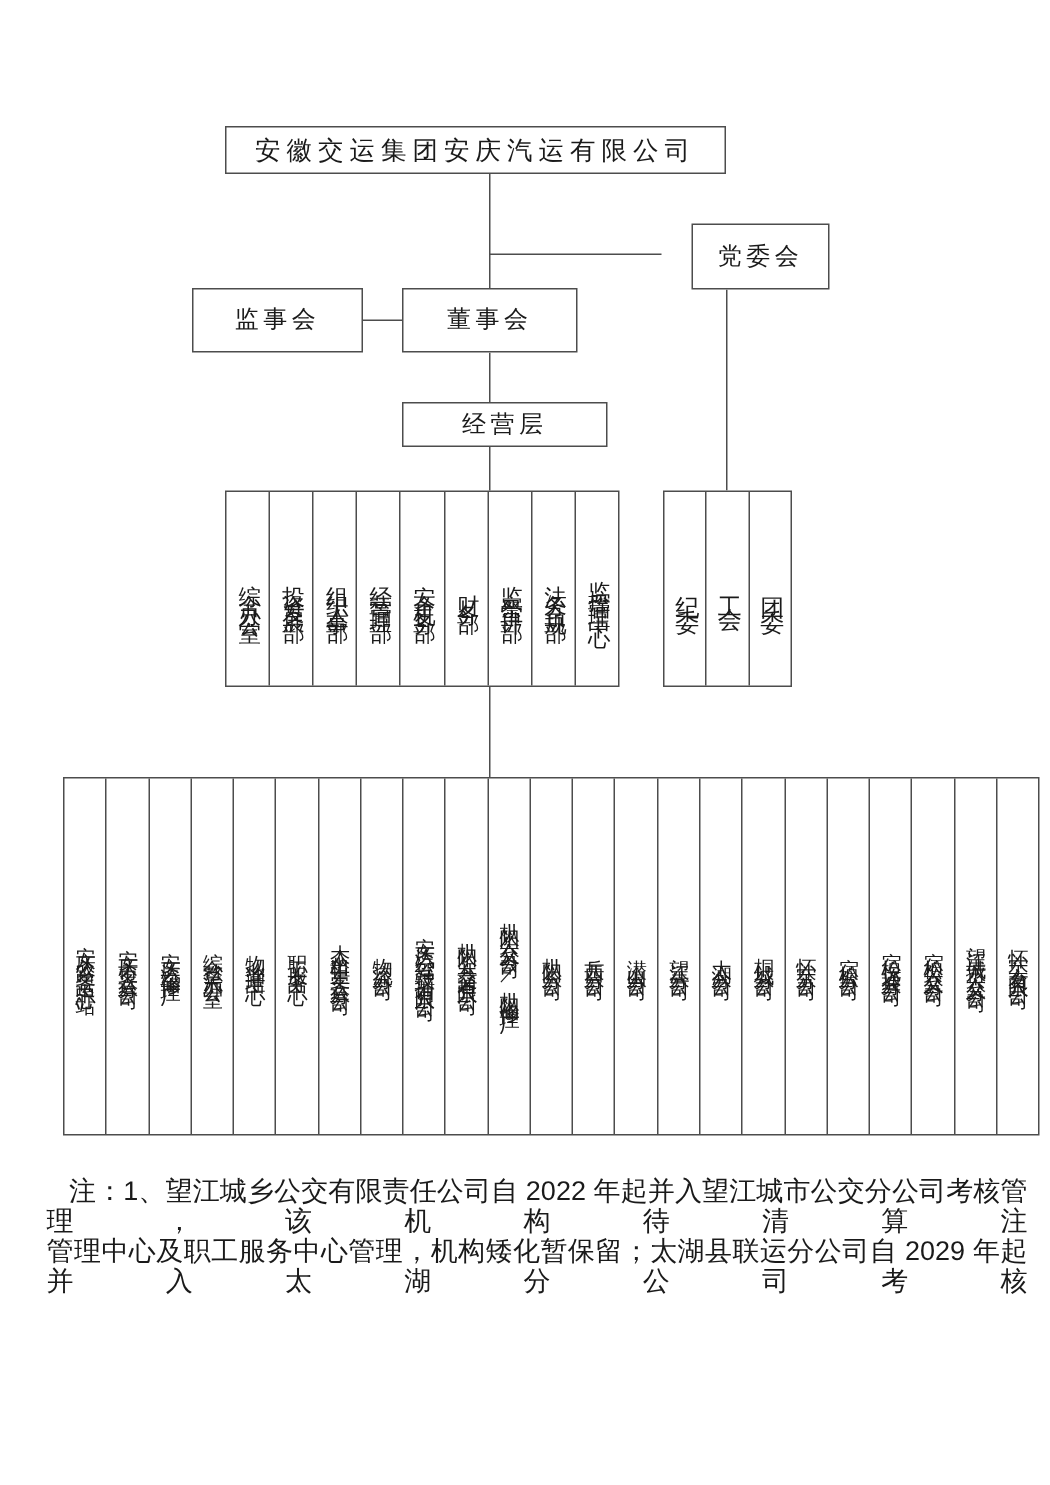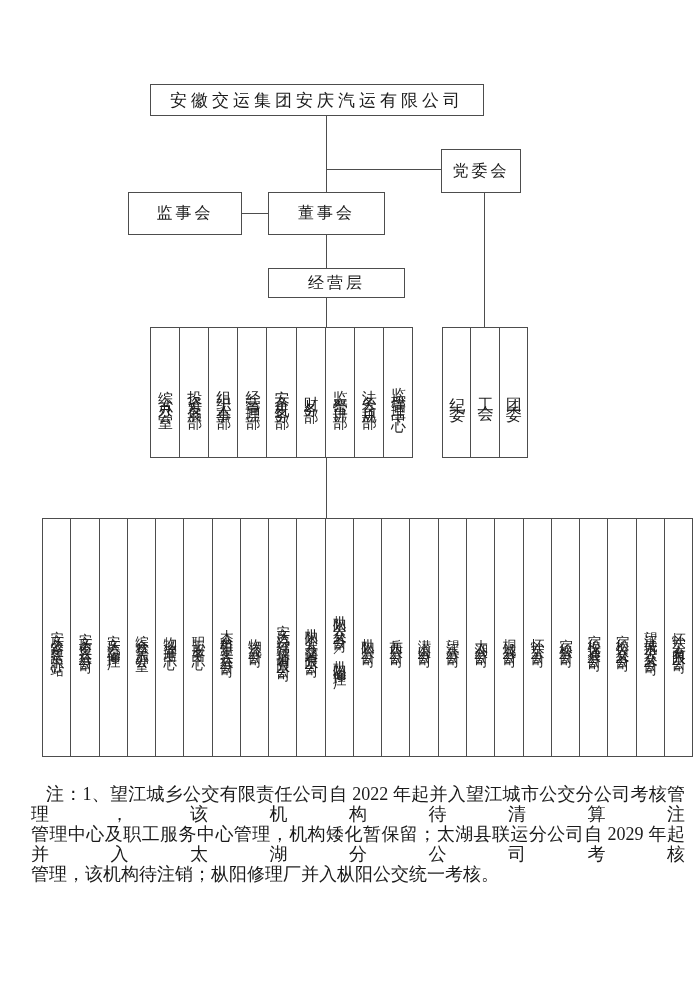--- a/index.html
+++ b/index.html
@@ -1,18 +1,18 @@
 <!DOCTYPE html>
 <html><head>
 <meta charset="utf-8">
 <style>
   html,body { margin:0; padding:0; background:#ffffff; }
   .page {
     position:relative; width:700px; height:990px; background:#ffffff;
-    font-family:Liberation Serif, serif;
+    font-family:Liberation Sans, sans-serif;
     color:#1a1a1a; overflow:hidden;
   }
   
   .line { position:absolute; background:#4d4d4d; z-index:1; }
   
   .box {
     position:absolute; box-sizing:border-box; background:#ffffff;
     border:1px solid #4d4d4d; z-index:2;
     display:flex; align-items:center; justify-content:center;
     font-size:16px; letter-spacing:3px; white-space:nowrap;
@@ -48,21 +48,21 @@
 
   <div class="line" style="left:326px; top:116px; width:1px; height:76px;"></div>
   <div class="line" style="left:326px; top:235px; width:1px; height:33px;"></div>
   <div class="line" style="left:326px; top:298px; width:1px; height:220px;"></div>
   <div class="line" style="left:326px; top:169px; width:115px; height:1px;"></div>
   <div class="line" style="left:484px; top:193px; width:1px; height:134px;"></div>
   <div class="line" style="left:210px; top:213px; width:58px; height:1px;"></div>
 
   <div class="box title" style="left:150px; top:84px; width:334px; height:32px;">安徽交运集团安庆汽运有限公司</div>
 
-  <div class="box" style="left:441px; top:149px; width:80px; height:44px;">党委会</div>
+  <div class="box" style="left:461px; top:149px; width:92px; height:44px;">党委会</div>
 
   <div class="box" style="left:96px; top:192px; width:114px; height:43px;margin-left:32px;">监事会</div>
 
   <div class="box" style="left:268px; top:192px; width:117px; height:43px;">董事会</div>
 
   <div class="box" style="left:268px; top:268px; width:137px; height:30px;">经营层</div>
 
   <div class="row depts" style="left:150px; top:327px; width:263px; height:131px;">
     <div class="cell">综合办公室</div>
     <div class="cell">投资发展部</div>
@@ -103,16 +103,15 @@
     <div class="cell">宿松分公司</div>
     <div class="cell">宿松远通分公司</div>
     <div class="cell">宿松公交分公司</div>
     <div class="cell">望江城市公交分公司</div>
     <div class="cell">怀宁公交有限公司</div>
   </div>
 
   <div class="note">
     <div class="nline first">注：1、望江城乡公交有限责任公司自 2022 年起并入望江城市公交分公司考核管理，该机构待清算注</div>
     <div class="nline">管理中心及职工服务中心管理，机构矮化暂保留；太湖县联运分公司自 2029 年起并入太湖分公司考核</div>
-    <div class="nline last">管理，该机构待注销；枞阳修理厂并入枞阳公交统一考核。</div>
   </div>
 
 </div>
 
 </body></html>

